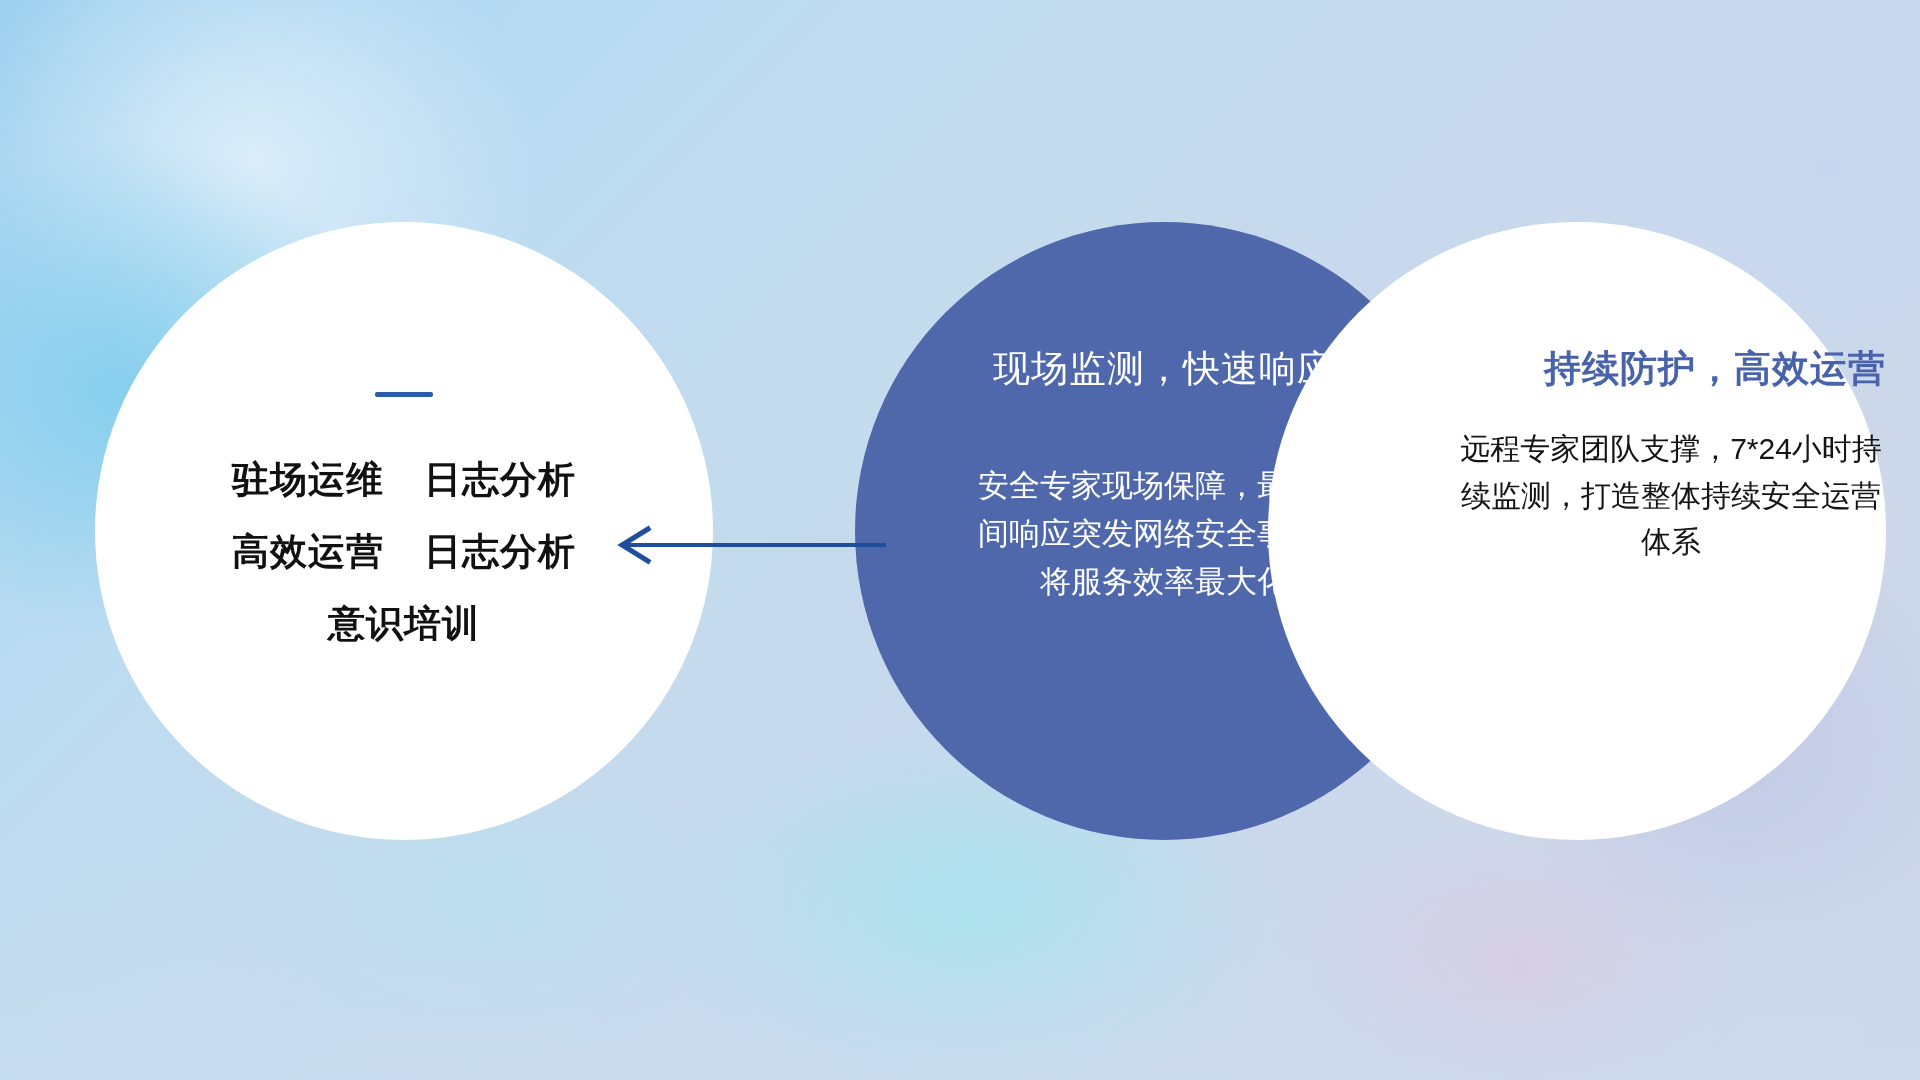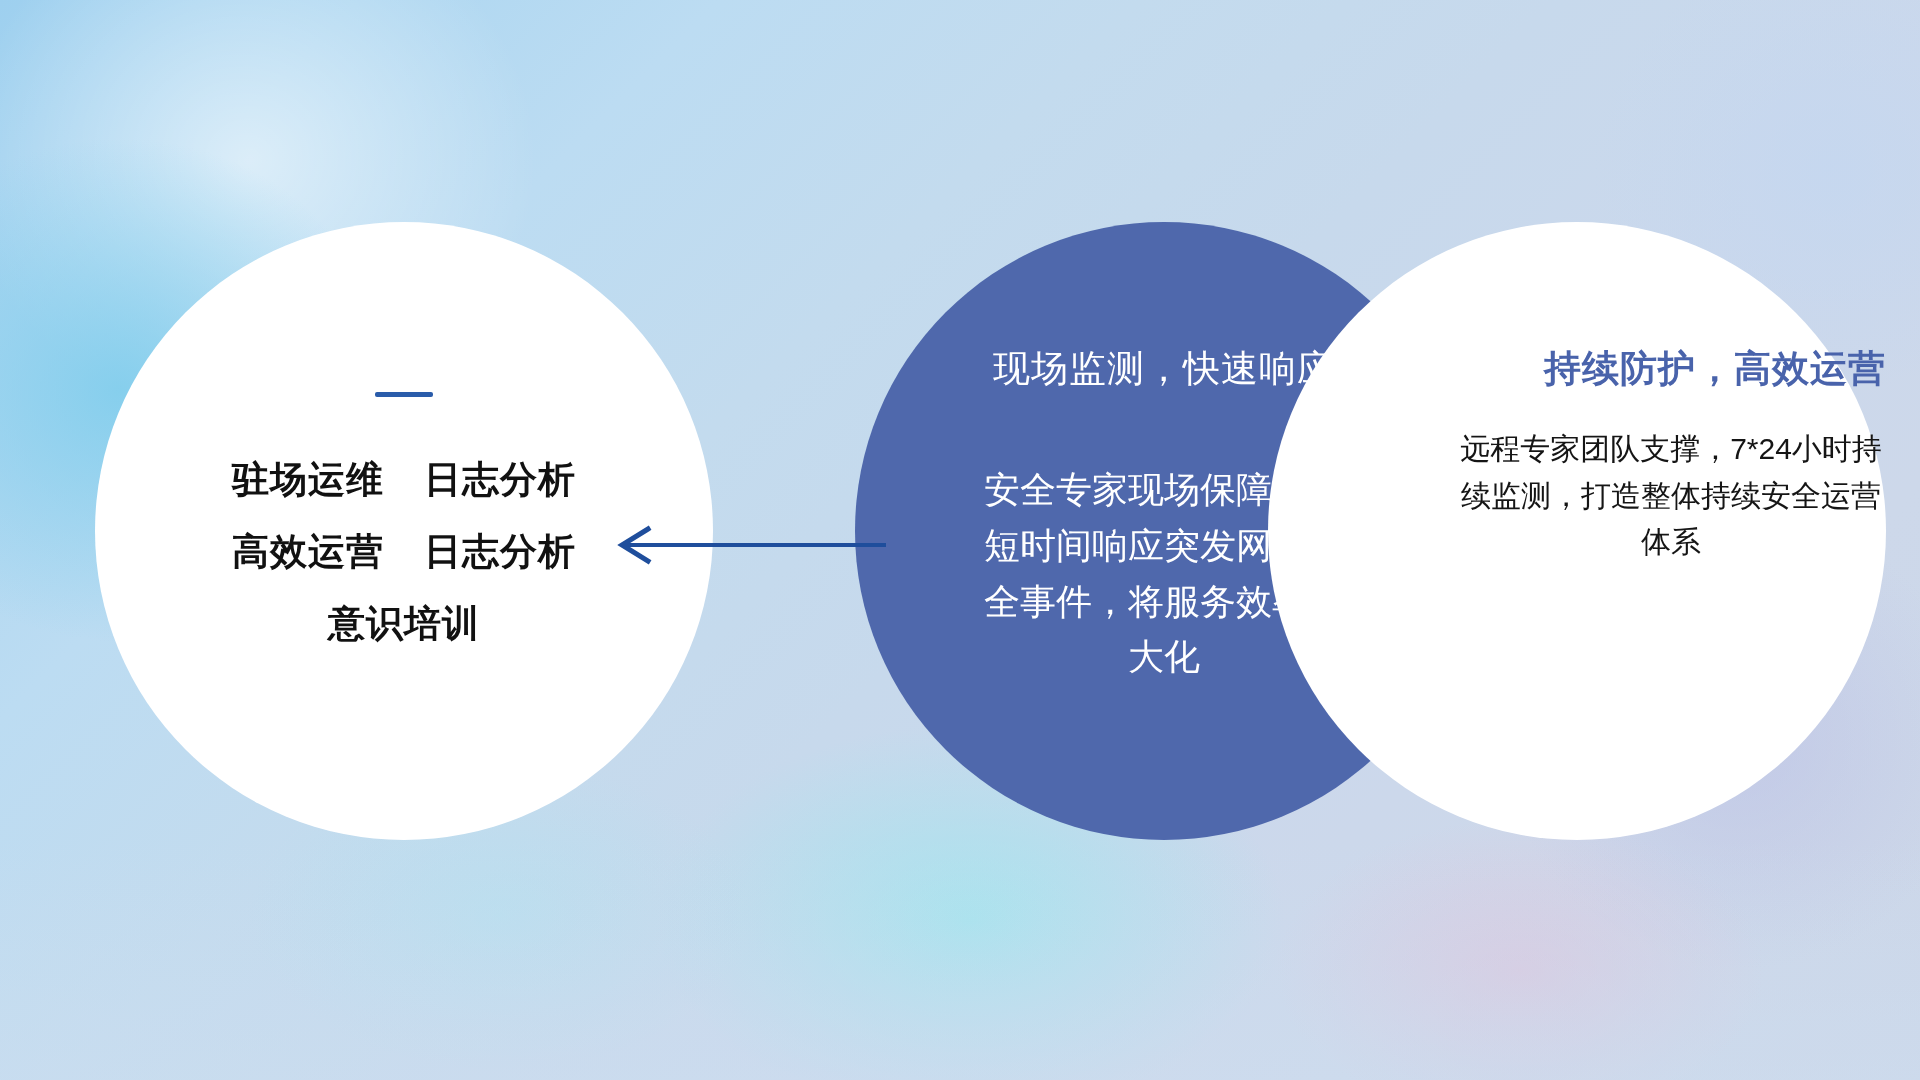--- a/index.html
+++ b/index.html
@@ -157,21 +157,21 @@
     color: #ffffff;
     font-size: 37px;
     font-weight: 400;
     letter-spacing: 1px;
     white-space: nowrap;
   }
   .mid-body {
     margin-top: 68px;
     width: 392px;
     color: #ffffff;
-    font-size: 36px;
+    font-size: 31px;
     font-weight: 400;
     line-height: 1.55;
     text-align: center;
   }
 
   
   .right-content {
     position: absolute;
     left: 1268px; top: 222px;
     width: 618px; height: 618px;

